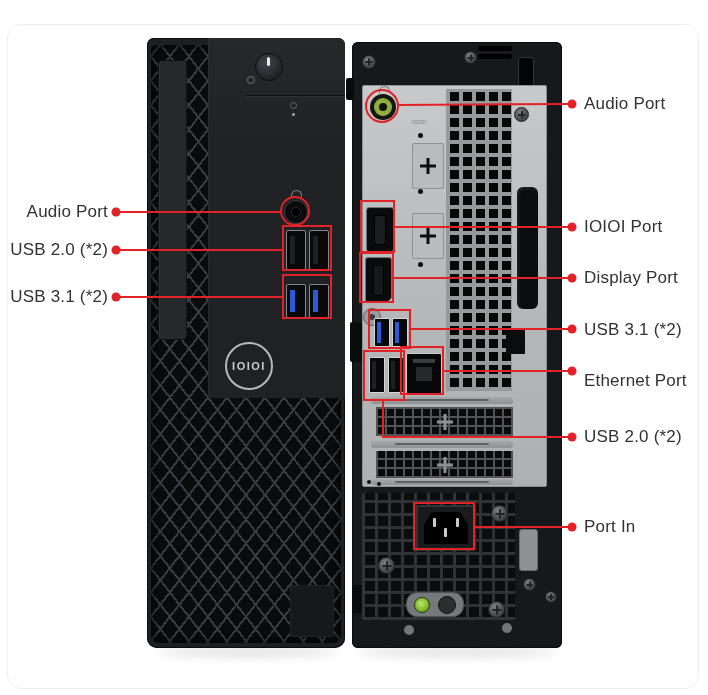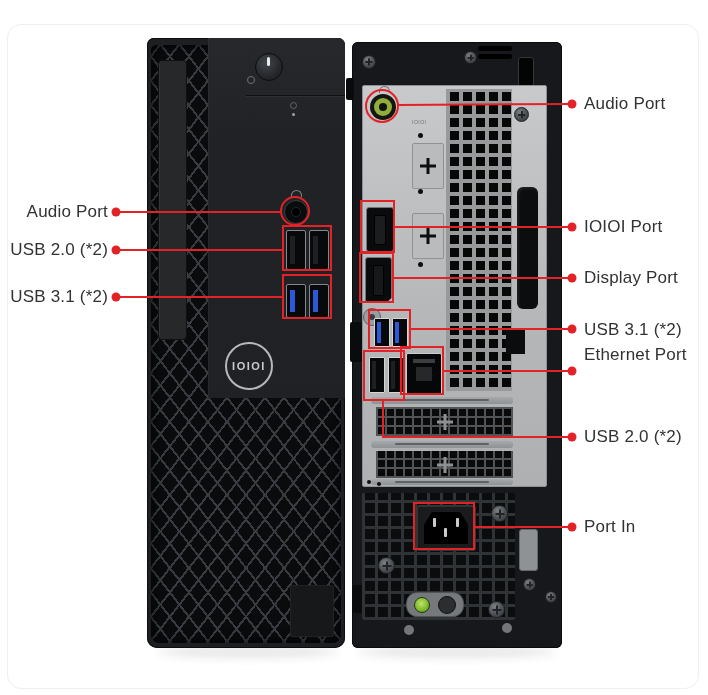--- a/index.html
+++ b/index.html
@@ -285,16 +285,16 @@
   </svg>
 
   <div class="lbl lbl-left" style="right:600px;top:203px;">Audio Port</div>
   <div class="lbl lbl-left" style="right:600px;top:241px;">USB 2.0 (*2)</div>
   <div class="lbl lbl-left" style="right:600px;top:288px;">USB 3.1 (*2)</div>
 
   <div class="lbl" style="left:584px;top:95px;">Audio Port</div>
   <div class="lbl" style="left:584px;top:218px;">IOIOI Port</div>
   <div class="lbl" style="left:584px;top:269px;">Display Port</div>
   <div class="lbl" style="left:584px;top:321px;">USB 3.1 (*2)</div>
-  <div class="lbl" style="left:584px;top:346px;">Ethernet Port</div>
+  <div class="lbl" style="left:584px;top:372px;">Ethernet Port</div>
   <div class="lbl" style="left:584px;top:428px;">USB 2.0 (*2)</div>
   <div class="lbl" style="left:584px;top:518px;">Port In</div>
 </div>
 
 </body></html>

